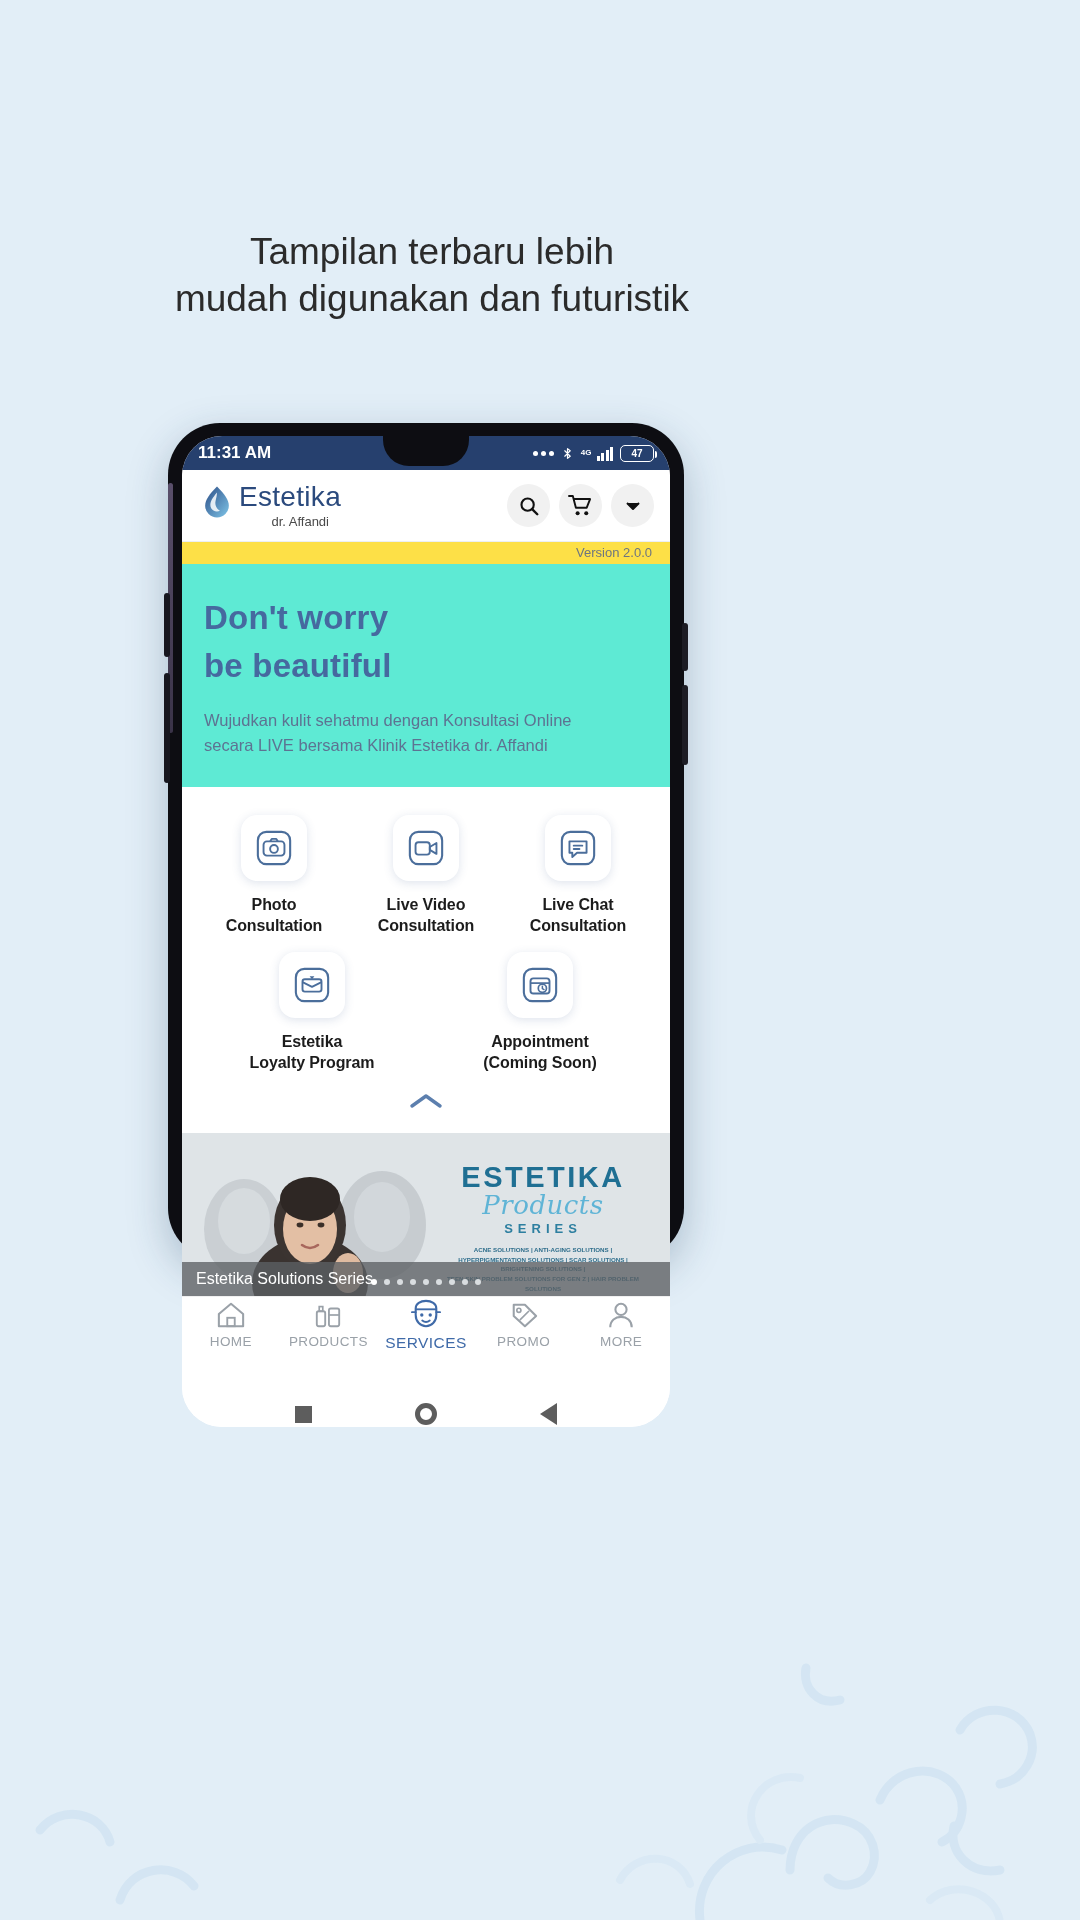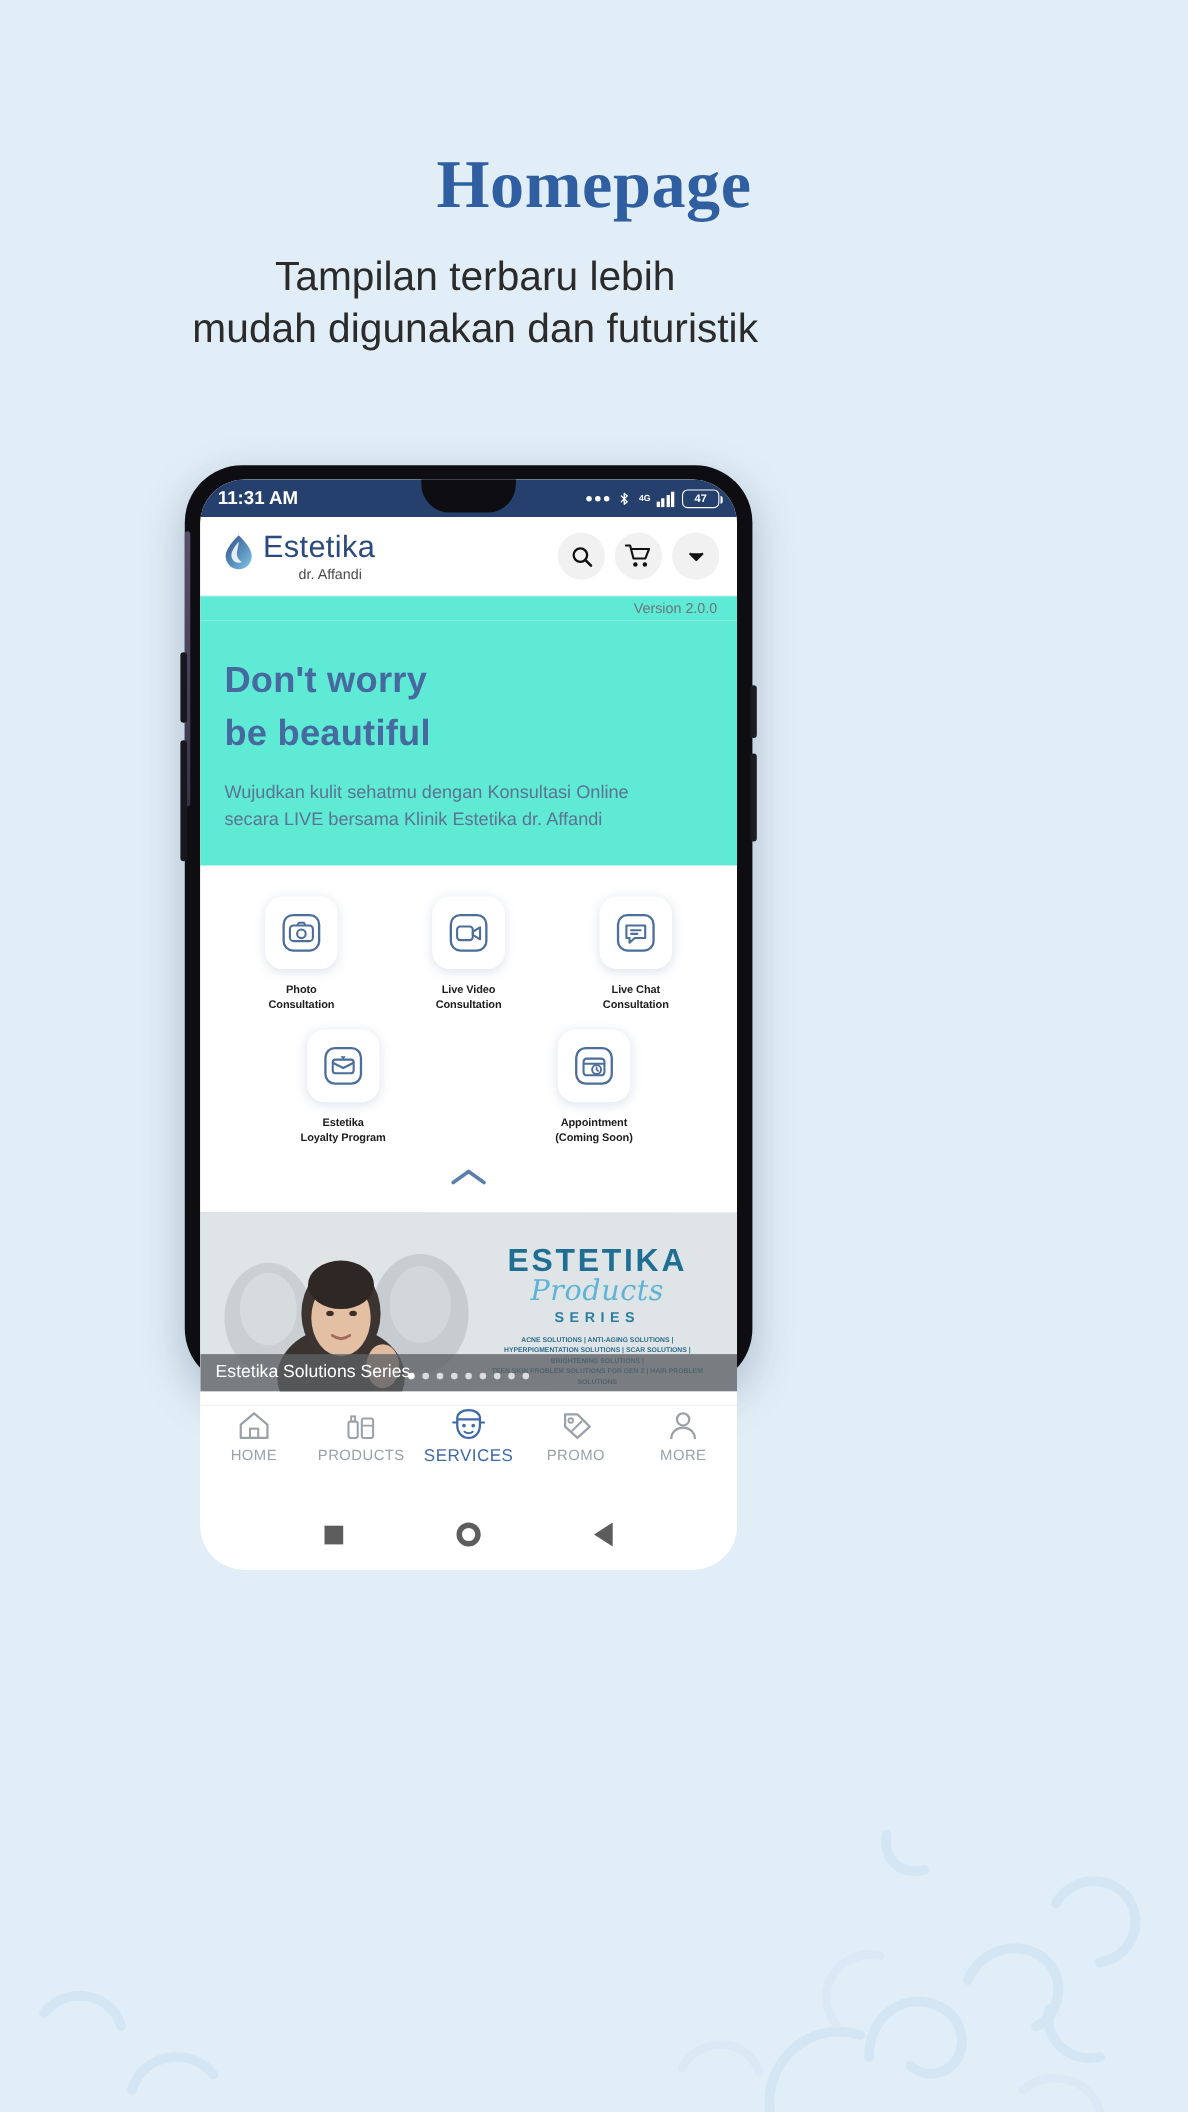--- a/index.html
+++ b/index.html
@@ -106,21 +106,21 @@
   }
   .brand-sub { font-size:13px; color:#4a4a4a; align-self:flex-end; margin-top:4px; margin-right:12px;}
   .appbar-actions { display:flex; align-items:center; gap:9px; }
   .circ-btn {
     width:43px; height:43px; border-radius:50%; background:#f1f1f1;
     display:flex; align-items:center; justify-content:center;
   }
 
   
   .version-row {
-    background:#5eead4; text-align:right; padding:3px 18px 4px;
+    background:#fde047; text-align:right; padding:3px 18px 4px;
     font-size:13px; color:#6d7580; flex:0 0 auto;
   }
 
   
   .hero {
     background:#5eead4; padding:30px 22px 28px; flex:0 0 auto;
   }
   .hero h1 {
     font-size:33px; font-weight:700; color:#46699f; line-height:1.45;
     letter-spacing:.2px;
@@ -137,21 +137,21 @@
   .menu-cell {
     flex:1; display:flex; flex-direction:column; align-items:center;
     padding-bottom:16px;
   }
   .tile {
     width:66px; height:66px; border-radius:16px; background:#fff;
     box-shadow:0 2px 10px rgba(60,90,140,.17);
     display:flex; align-items:center; justify-content:center;
   }
   .menu-label {
-    margin-top:13px; text-align:center; font-size:10px; color:#1c1c1c;
+    margin-top:13px; text-align:center; font-size:16px; color:#1c1c1c;
     font-weight:700; line-height:1.32; letter-spacing:-.1px;
   }
   .chev-up { display:flex; justify-content:center; padding:2px 0 12px; }
 
   
   .banner {
     position:relative; flex:0 0 auto; height:163px; overflow:hidden;
     background:linear-gradient(100deg,#cfd6dc 0%,#e4e8ea 40%,#eef1f2 100%);
   }
   .banner-faces { position:absolute; inset:0; }
@@ -218,21 +218,20 @@
       <path d="M40 430c20-26 62-18 70 12"></path>
       <path d="M840 300c-22 6-38-12-34-32"></path>
     </g>
     <g fill="none" stroke="#d4e6f4" stroke-width="8" stroke-linecap="round">
       <path d="M760 440c-24-30 4-70 40-62"></path>
       <path d="M930 500c24-22 66-8 70 22"></path>
       <path d="M620 480c16-30 60-28 70 4"></path>
     </g>
   </svg>
 
-  <div class="page-title">Homepage</div>
   <div class="subtitle">
     <div>Tampilan terbaru lebih</div>
     <div>mudah digunakan dan futuristik</div>
   </div>
 
   <div class="phone">
     <span class="btn-left c"></span>
     <span class="btn-left d"></span>
     <span class="btn-vol a"></span>
     <span class="btn-vol b"></span>

